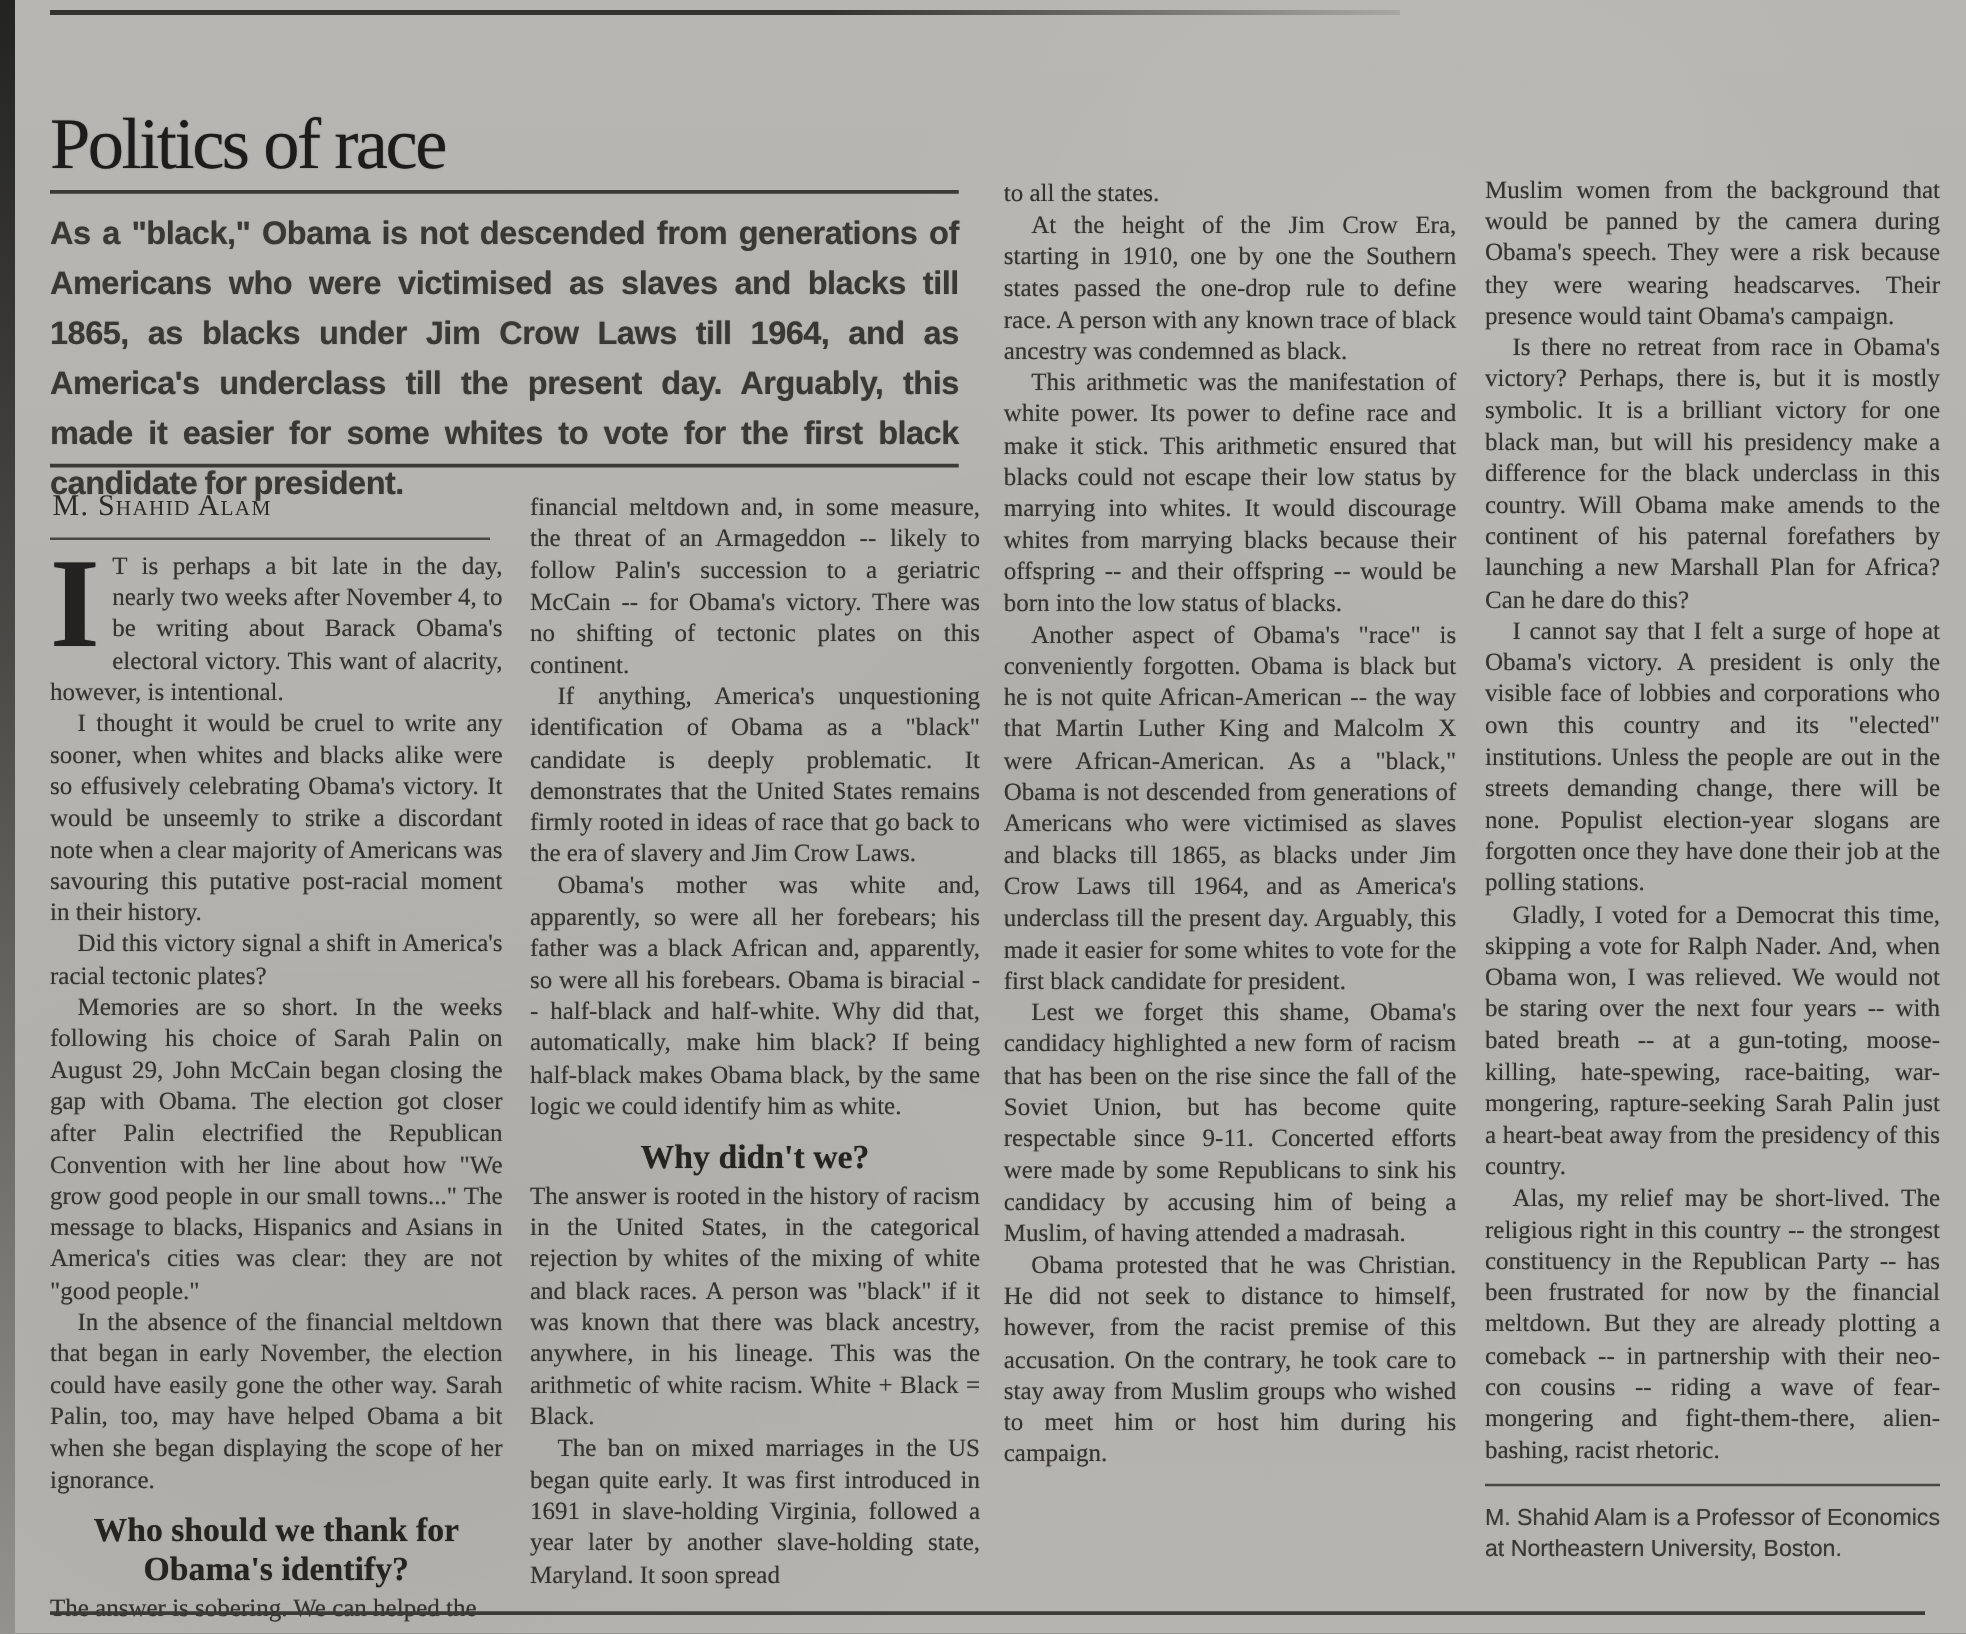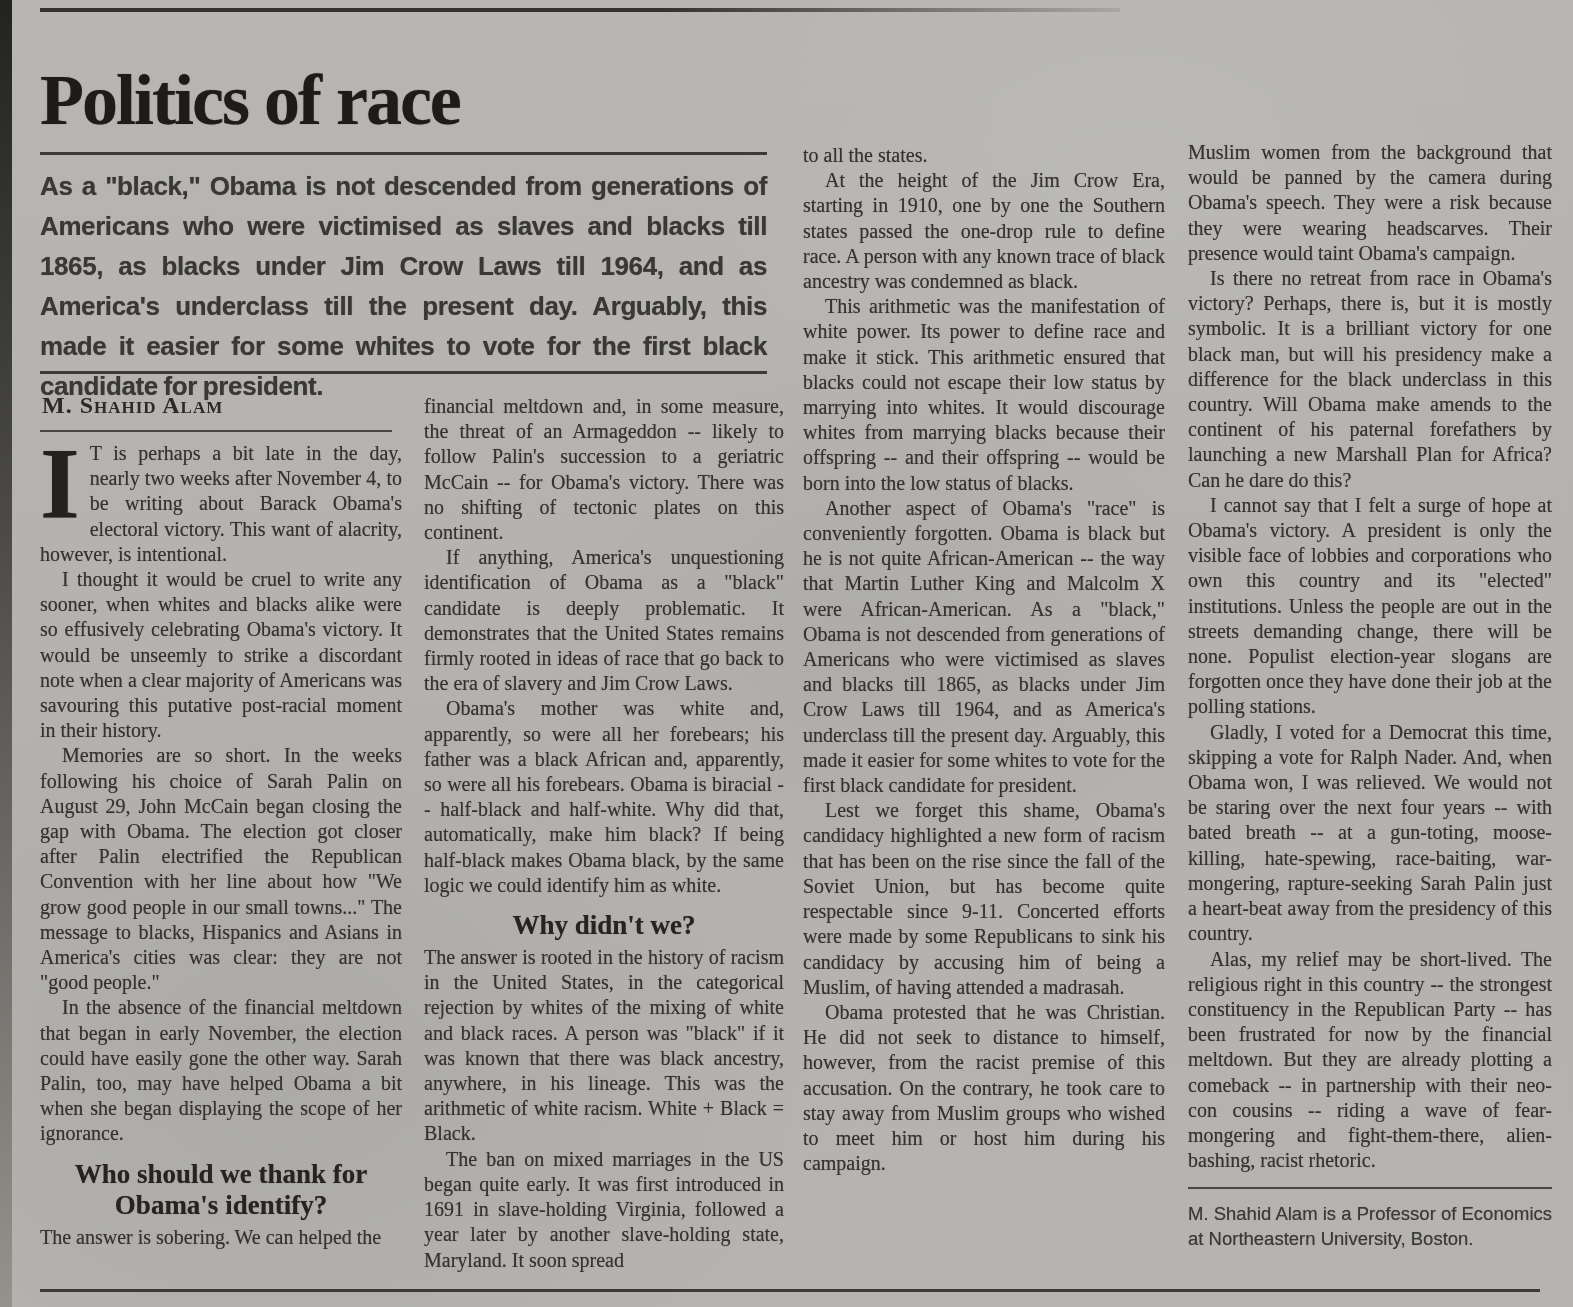--- a/index.html
+++ b/index.html
@@ -20,38 +20,37 @@
   #left-edge{
     left:0;top:0;width:12px;height:1307px;
     background:linear-gradient(180deg,#232322 0%,#4b4a47 40%,#7b7a75 80%,#93928d 100%);
   }
   #top-rule{
     left:40px;top:8px;width:1080px;height:4px;
     background:linear-gradient(90deg,#343330 0%,#343330 58%,rgba(52,51,48,0.12) 100%);
   }
   #headline{
     left:40px;top:30px;width:760px;
-    font-size:72px;line-height:92px;font-weight:bold;
+    font-size:58px;line-height:92px;font-weight:normal;
     letter-spacing:-2px;color:#1d1c1a;
     text-shadow:0 0 1px rgba(25,24,22,.55);
-    margin-top:24px;
   }
   #headline-rule{left:40px;top:152px;width:727px;height:3px;}
   #standfirst{
     left:40px;top:166px;width:727px;
     font-family:"Liberation Sans", sans-serif;
     font-weight:bold;font-size:26px;line-height:40px;
     letter-spacing:-0.4px;word-spacing:-1px;
     text-align:justify;color:#393835;
     text-shadow:0 0 0.8px rgba(55,54,51,.6);
   }
   #standfirst-rule{left:40px;top:371px;width:727px;height:3px;}
   #byline{
     left:42px;top:392px;width:360px;
-    font-variant:small-caps;font-weight:bold;
+    font-variant:small-caps;font-weight:normal;
     font-size:24px;letter-spacing:1px;color:#2c2a27;
   }
   #byline-rule{left:40px;top:430px;width:352px;height:2px;background:#494743;}
   .col{
     text-align:justify;
     font-size:20px;line-height:25.2px;
     color:#35332f;
     text-shadow:0 0 0.7px rgba(52,50,46,.55);
   }
   #col1{left:40px;top:441px;width:362px;}
@@ -97,20 +96,21 @@
 
   <div id="standfirst" class="abs">As a "black," Obama is not descended from generations of Americans who were victimised as slaves and blacks till 1865, as blacks under Jim Crow Laws till 1964, and as America's underclass till the present day. Arguably, this made it easier for some whites to vote for the first black candidate for president.</div>
   <div id="standfirst-rule" class="abs rule"></div>
 
   <div id="byline" class="abs">M. Shahid Alam</div>
   <div id="byline-rule" class="abs"></div>
 
   <div id="col1" class="abs col">
     <p class="para noindent"><span class="dropcap">I</span><span>T is perhaps a bit late in the day, nearly two weeks after November 4, to be writing about Barack Obama's electoral victory. This want of alacrity, however, is intentional.</span></p>
     <p class="para">I thought it would be cruel to write any sooner, when whites and blacks alike were so effusively celebrating Obama's victory. It would be unseemly to strike a discordant note when a clear majority of Americans was savouring this putative post-racial moment in their history.</p>
+    <p class="para">Did this victory signal a shift in America's racial tectonic plates?</p>
     <p class="para">Memories are so short. In the weeks following his choice of Sarah Palin on August 29, John McCain began closing the gap with Obama. The election got closer after Palin electrified the Republican Convention with her line about how "We grow good people in our small towns..." The message to blacks, Hispanics and Asians in America's cities was clear: they are not "good people."</p>
     <p class="para">In the absence of the financial meltdown that began in early November, the election could have easily gone the other way. Sarah Palin, too, may have helped Obama a bit when she began displaying the scope of her ignorance.</p>
     <h2 class="subhead">Who should we thank for Obama's identify?</h2>
     <p class="para noindent">The answer is sobering. We can helped the</p>
   </div>
 
   <div id="col2" class="abs col">
     <p class="para noindent">financial meltdown and, in some measure, the threat of an Armageddon -- likely to follow Palin's succession to a geriatric McCain -- for Obama's victory. There was no shifting of tectonic plates on this continent.</p>
     <p class="para">If anything, America's unquestioning identification of Obama as a "black" candidate is deeply problematic. It demonstrates that the United States remains firmly rooted in ideas of race that go back to the era of slavery and Jim Crow Laws.</p>
     <p class="para">Obama's mother was white and, apparently, so were all her forebears; his father was a black African and, apparently, so were all his forebears. Obama is biracial -- half-black and half-white. Why did that, automatically, make him black? If being half-black makes Obama black, by the same logic we could identify him as white.</p>

